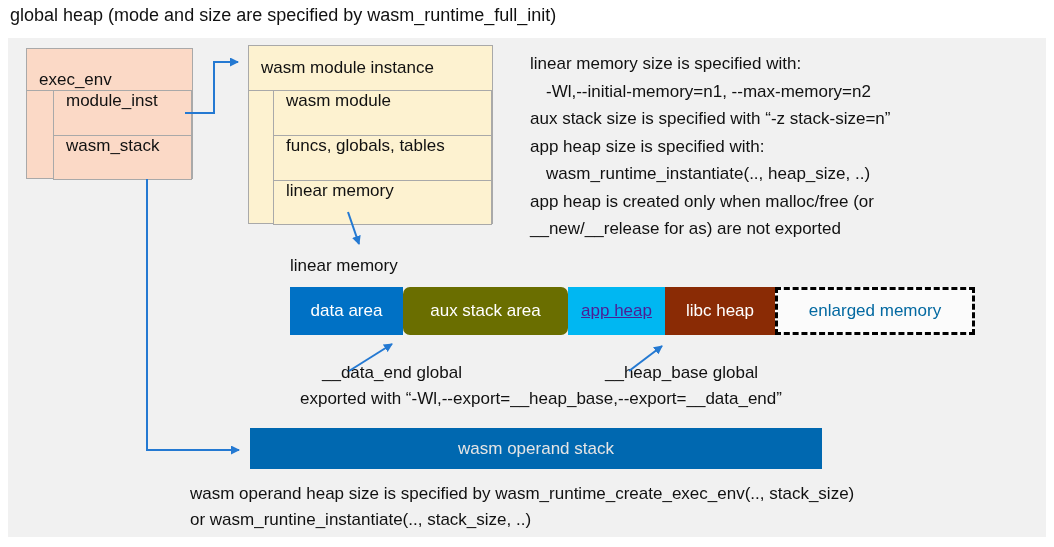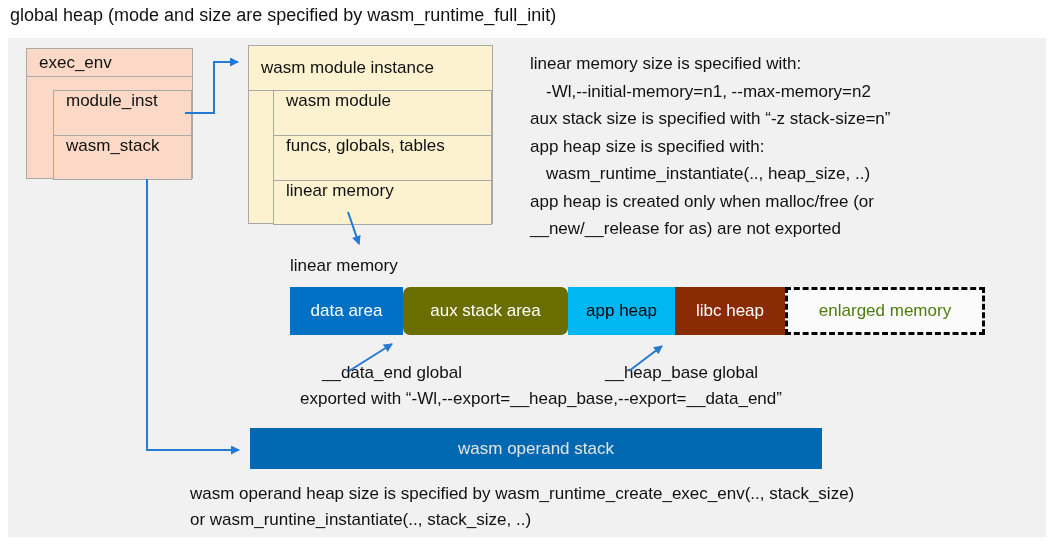--- a/index.html
+++ b/index.html
@@ -19,21 +19,21 @@
   .title{position:absolute;left:10px;top:5px;font-size:18px;white-space:nowrap;}
   .panel{position:absolute;left:8px;top:38px;width:1038px;height:499px;background:var(--panel-bg);}
 
   
   .sbox{position:absolute;border:1px solid var(--box-border);font-size:17px;}
   .sbox .hdr{position:absolute;left:0;top:0;right:0;display:flex;align-items:center;
     padding-left:12px;border-bottom:1px solid var(--box-border);white-space:nowrap;}
   .sbox .row{position:absolute;right:0;border:1px solid var(--box-border);
     display:flex;padding-left:12px;white-space:nowrap;}
   .exec{left:26px;top:48px;width:167px;height:131px;background:var(--salmon);}
-  .exec .hdr{height:28px;}
+  .exec .hdr{height:42px;align-items:flex-end;}
   .exec .row{left:26px;background:var(--salmon);}
   .exec .r0{top:41px;height:46px;}
   .exec .r1{top:86px;height:45px;}
   .inst{left:248px;top:45px;width:245px;height:179px;background:var(--cream);}
   .inst .hdr{height:45px;}
   .inst .row{left:24px;background:var(--cream);}
   .inst .r0{top:44px;height:46px;}
   .inst .r1{top:89px;height:46px;}
   .inst .r2{top:134px;height:45px;}
 
@@ -113,27 +113,27 @@
 
   <div class="lm-label">linear memory</div>
 
   <div class="membar">
     <div class="seg" style="width: 113px; background: rgb(0, 113, 197); color: rgb(255, 255, 255);">
       <span>data area</span>
     </div>
     <div class="seg" style="width: 165px; background: rgb(106, 110, 0); color: rgb(255, 255, 255); border-radius: 7px;">
       <span>aux stack area</span>
     </div>
-    <div class="seg" style="width: 107px; background: rgb(0, 183, 242); color: #000000;">
+    <div class="seg" style="width: 97px; background: rgb(0, 183, 242); color: #4c1d95; text-decoration: underline;">
       <span>app heap</span>
     </div>
     <div class="seg" style="width: 110px; background: rgb(138, 43, 5); color: rgb(255, 255, 255);">
       <span>libc heap</span>
     </div>
-    <div class="seg dashed" style="width: 200px; background: rgb(251, 251, 251); color: #4d7c0f;">
+    <div class="seg dashed" style="width: 200px; background: rgb(251, 251, 251); color: #0369a1;">
       <span>enlarged memory</span>
     </div>
   </div>
 
   <div class="anno data-end">__data_end global</div>
   <div class="anno heap-base">__heap_base global</div>
   <div class="anno exported">exported with “-Wl,--export=__heap_base,--export=__data_end”</div>
 
   <div class="opstack">
     <span>wasm operand stack</span>

